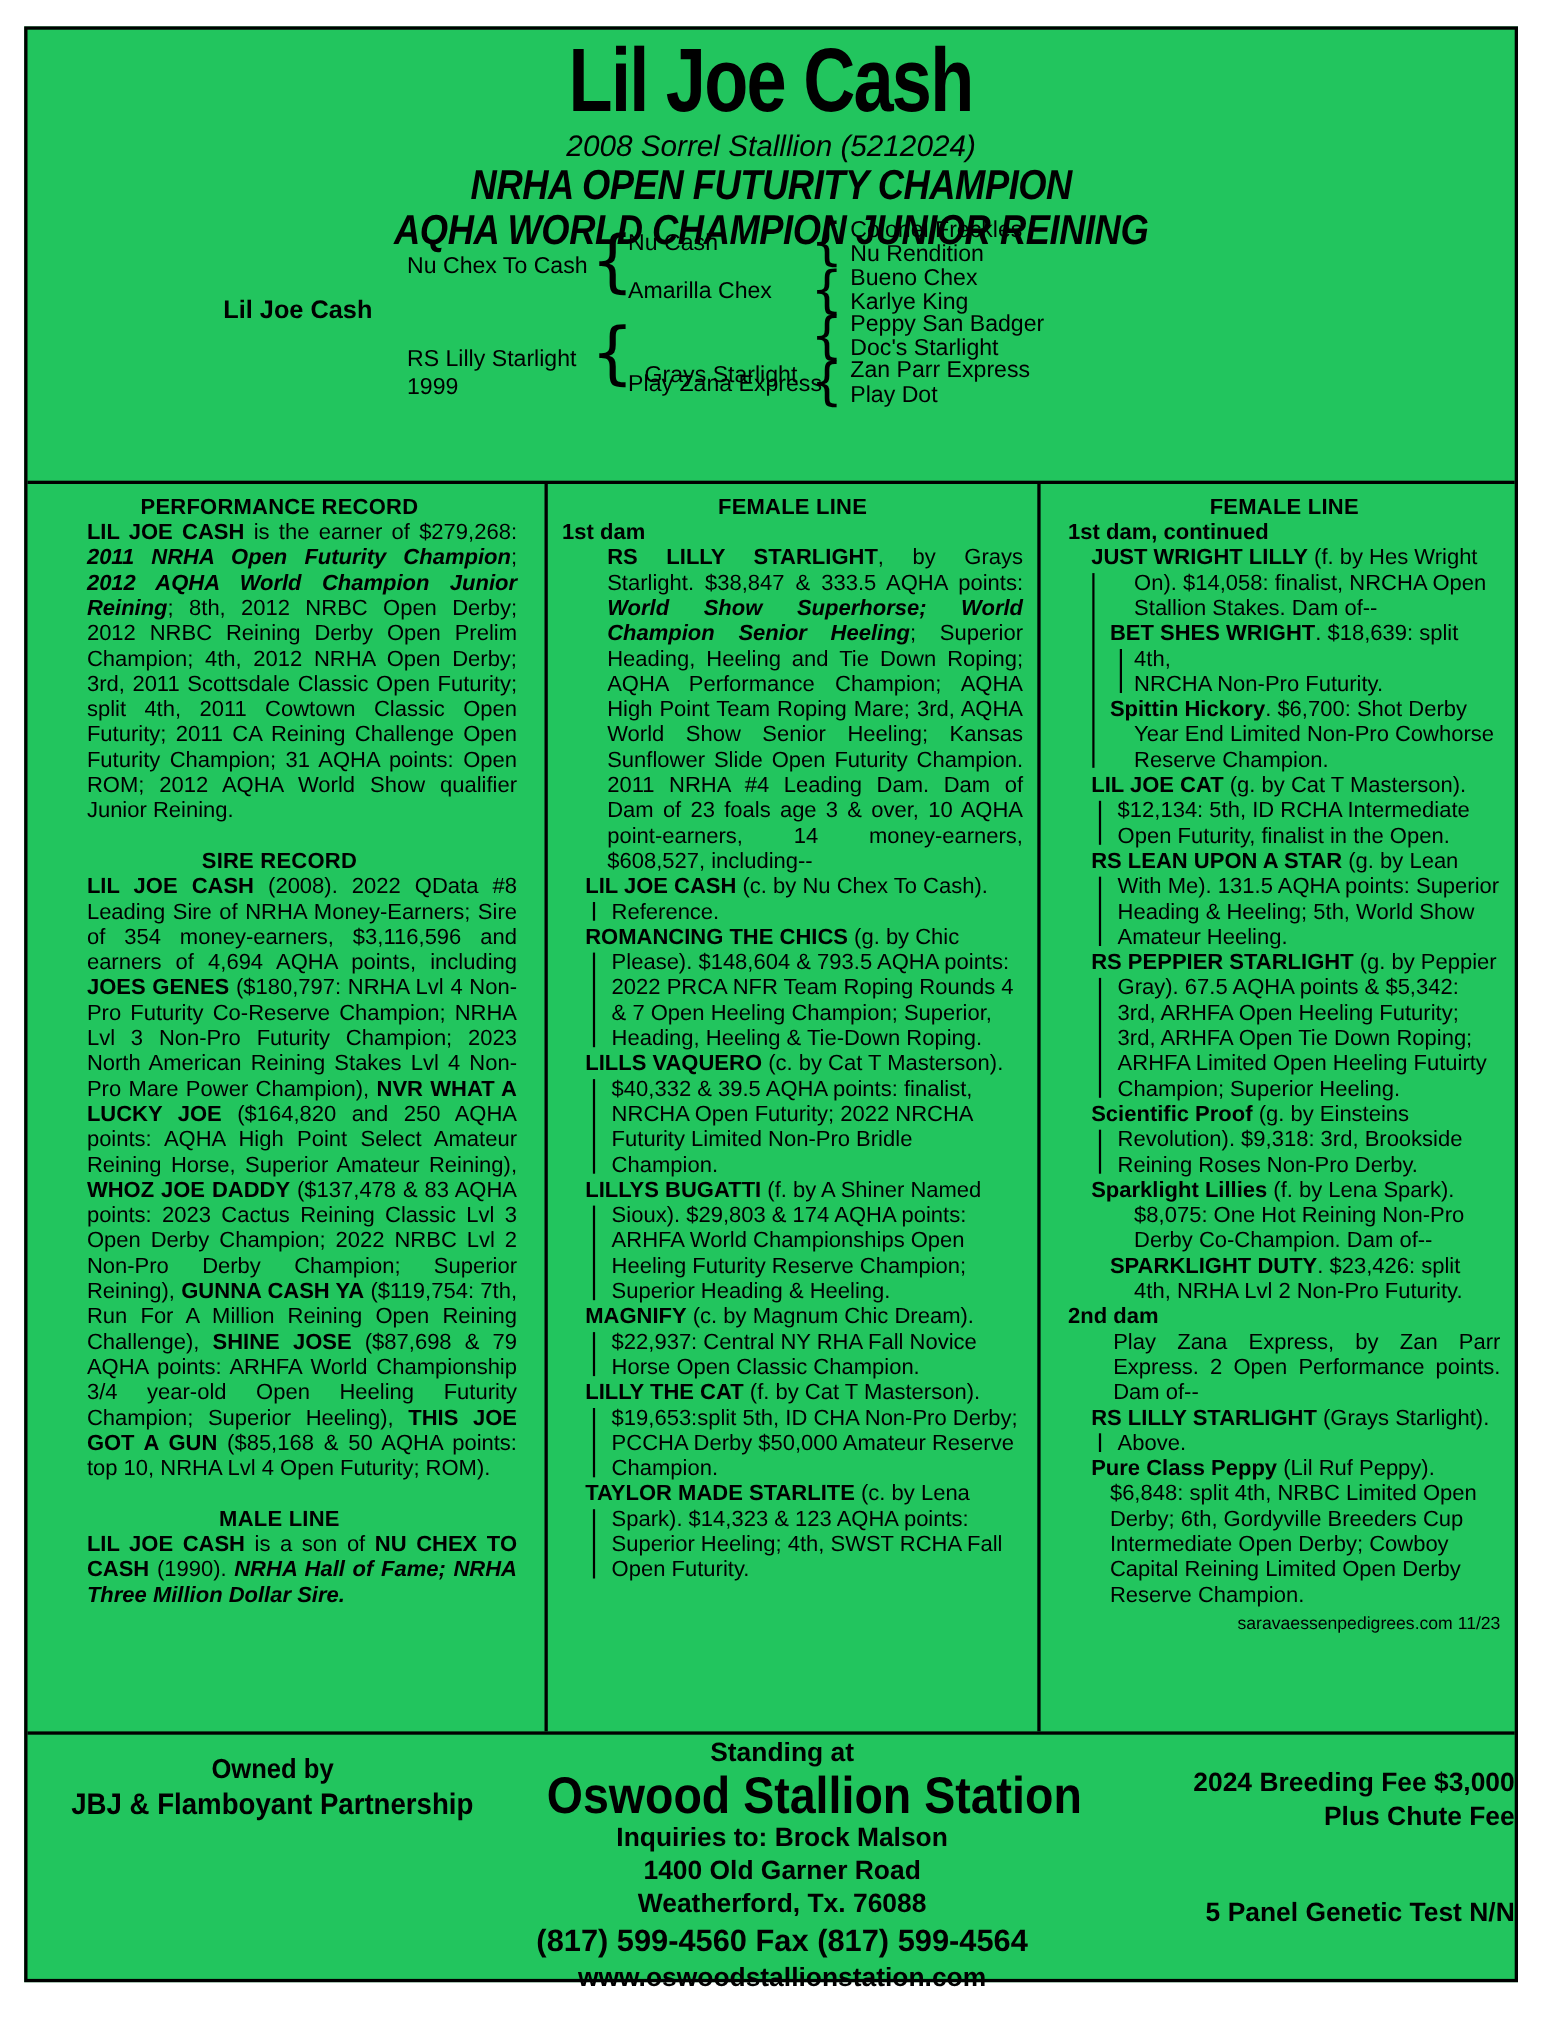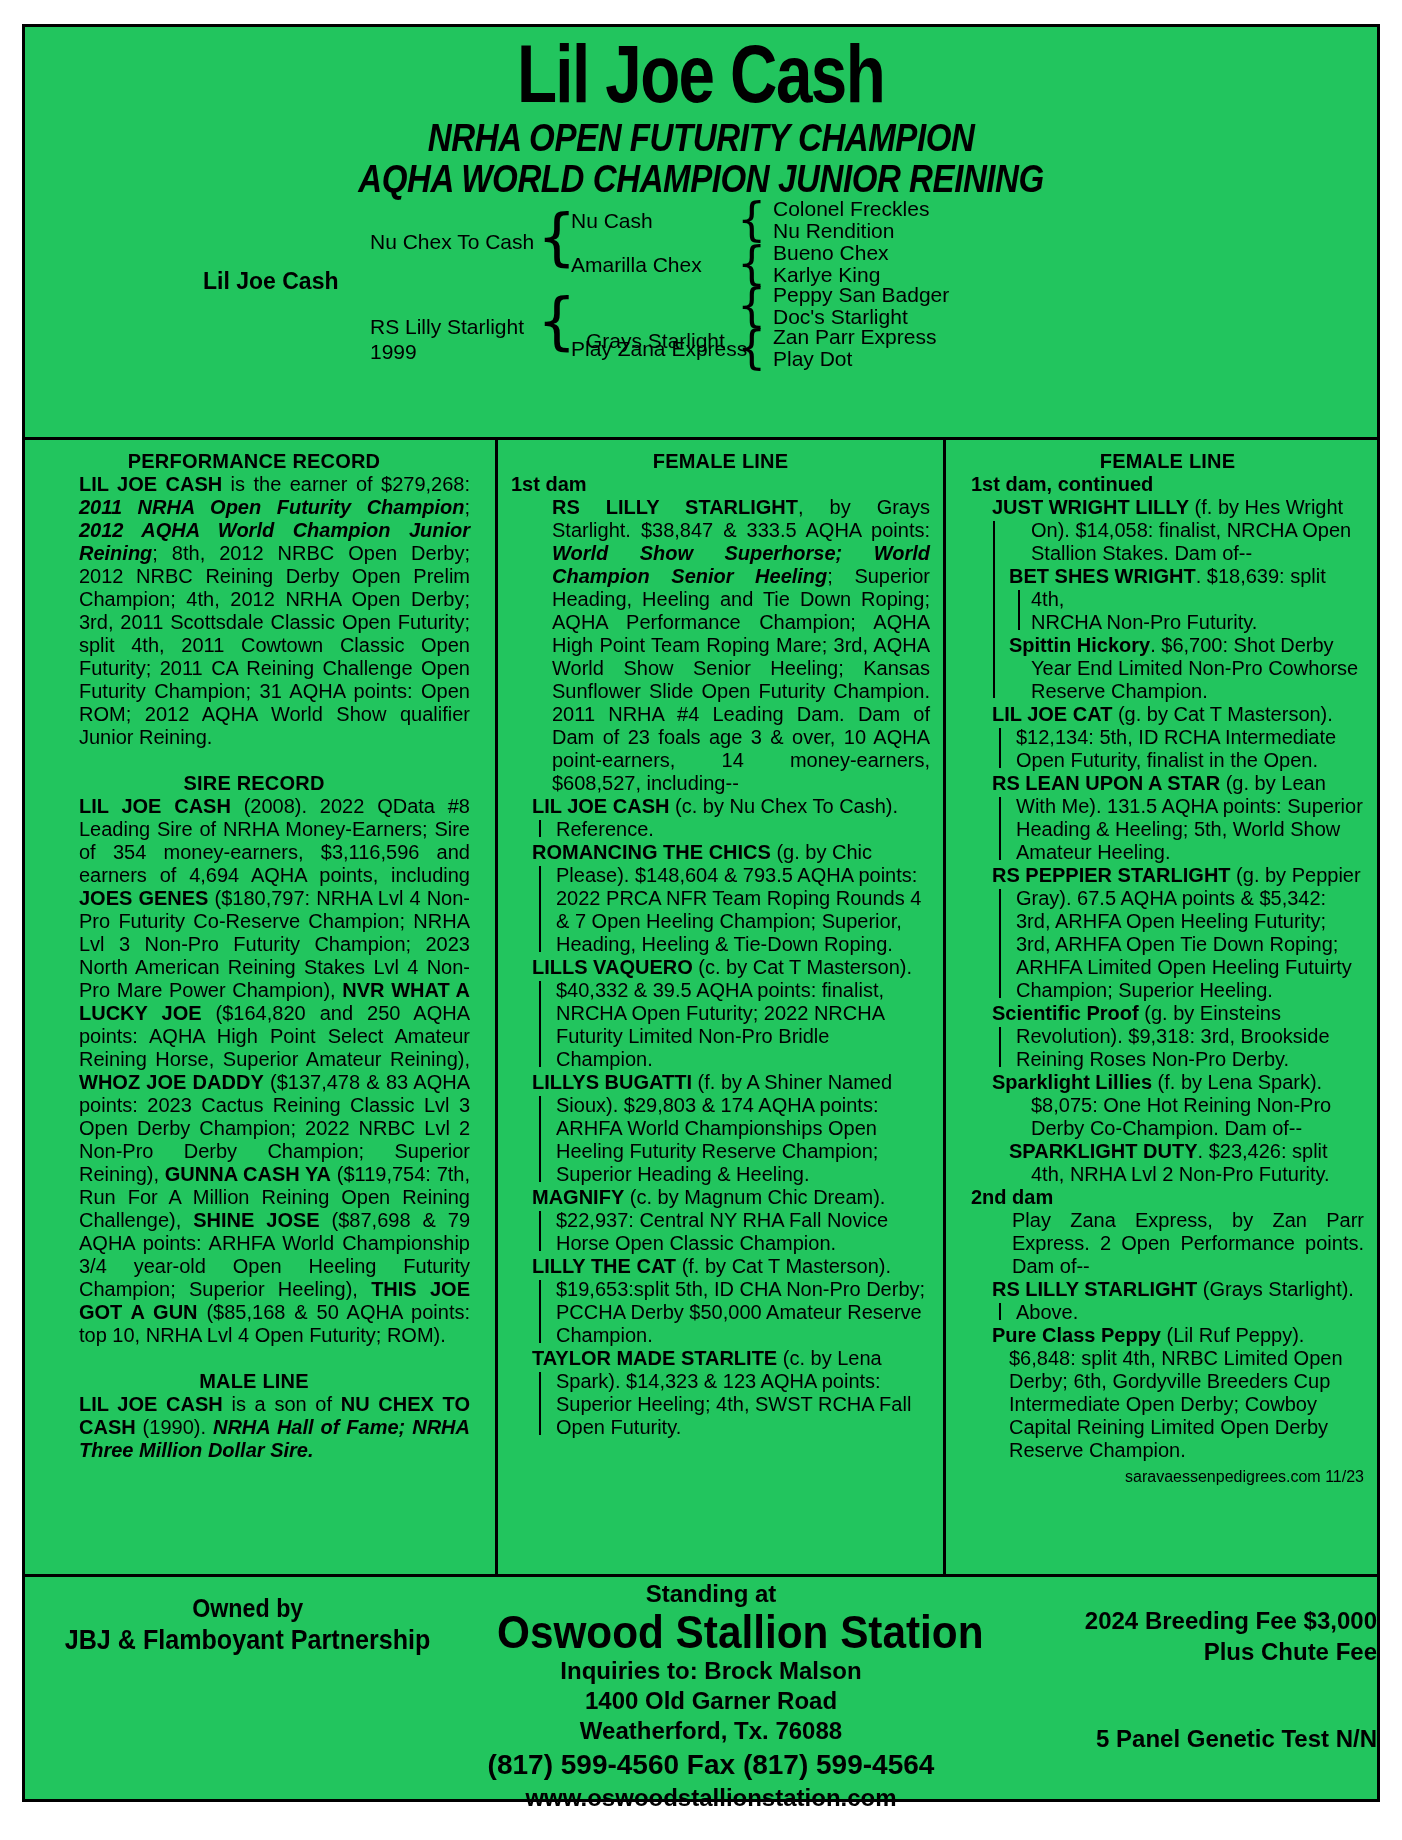--- a/index.html
+++ b/index.html
@@ -74,20 +74,21 @@
   .genetic { font-size:24px; margin-top:58px; }
 </style>
 </head>
 <body>
 
 <div class="page">
   <div class="frame">
 
     <div class="hdr">
       <div class="title"><span class="cond-t">Lil Joe Cash</span></div>
+      <div class="subtitle">2008 Sorrel Stalllion (5212024)</div>
       <div class="honor"><span class="cond-h">NRHA OPEN FUTURITY CHAMPION</span></div>
       <div class="honor"><span class="cond-h">AQHA WORLD CHAMPION JUNIOR REINING</span></div>
 
       <div class="ped">
         <span class="node subj" style="left:178px; top:243px;">Lil Joe Cash</span>
         <span class="node" style="left:345px; top:203px;">Nu Chex To Cash</span>
         <span class="node" style="left:345px; top:288px;">RS Lilly Starlight</span>
         <span class="node" style="left:345px; top:313px;">1999</span>
 
         <span class="brace big" style="left:512px; top:178px;">{</span>

